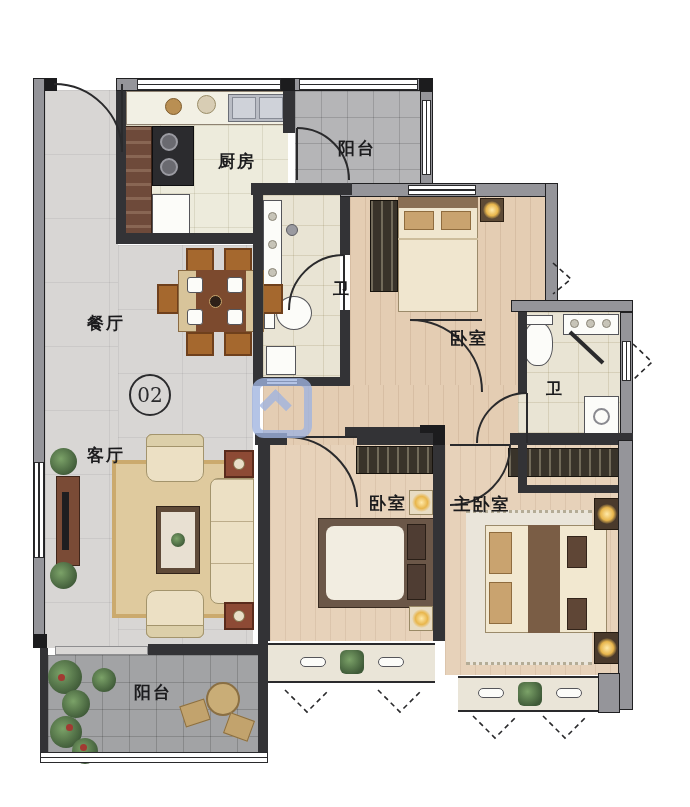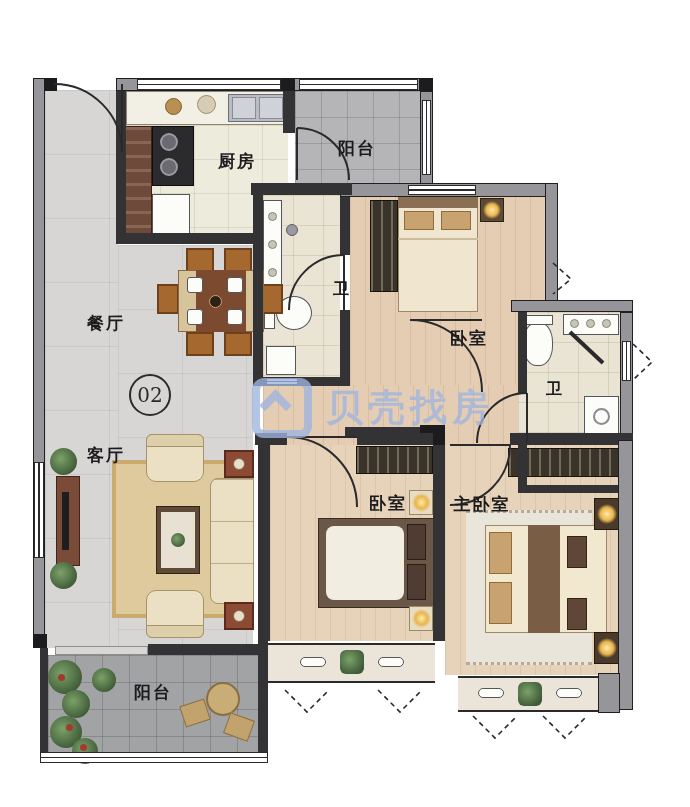--- a/index.html
+++ b/index.html
@@ -277,16 +277,15 @@
   <div class="label small" style="left:554px;top:389px;">卫</div>
   <div class="label" style="left:106px;top:323px;">餐厅</div>
   <div class="label" style="left:106px;top:455px;">客厅</div>
   <div class="label" style="left:388px;top:503px;">卧室</div>
   <div class="label" style="left:482px;top:504px;">主卧室</div>
   <div class="label" style="left:153px;top:692px;">阳台</div>
   <div class="badge" style="left:150px;top:395px;">02</div>
 
   <div class="wm" style="left:252px;top:378px;">
     <div class="wm-logo"></div>
-    <div class="wm-text">贝壳找房</div>
   </div>
 
 </div>
 
 </body></html>

